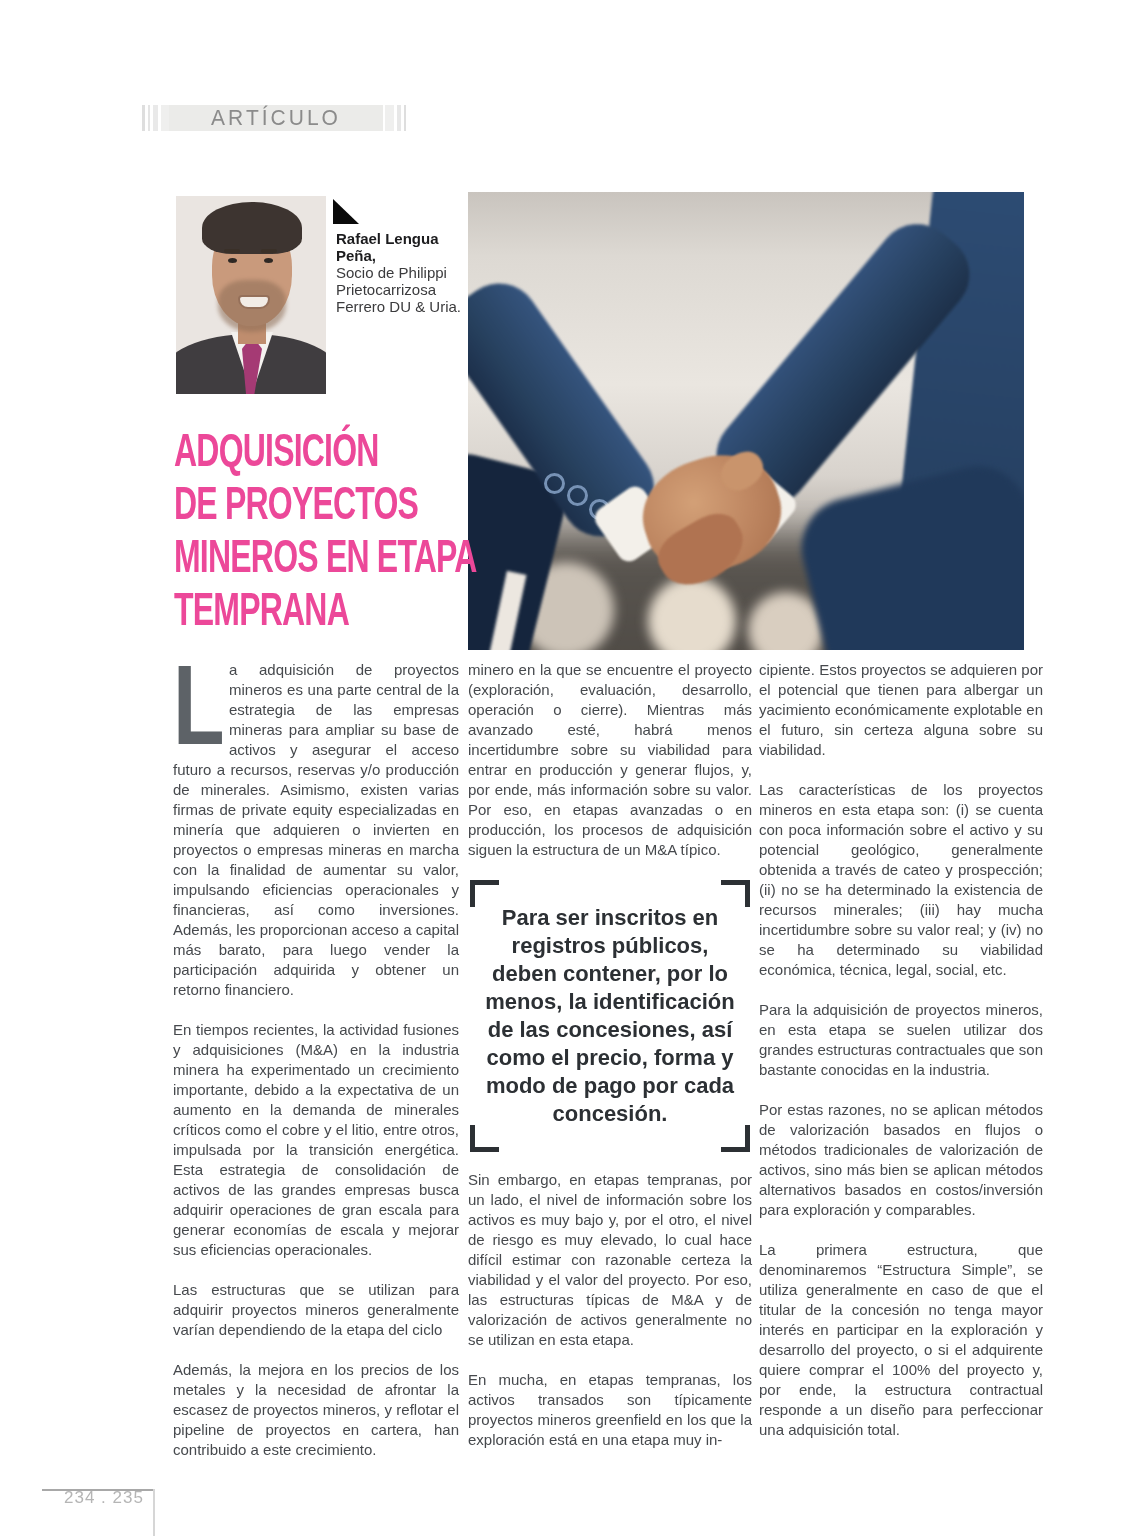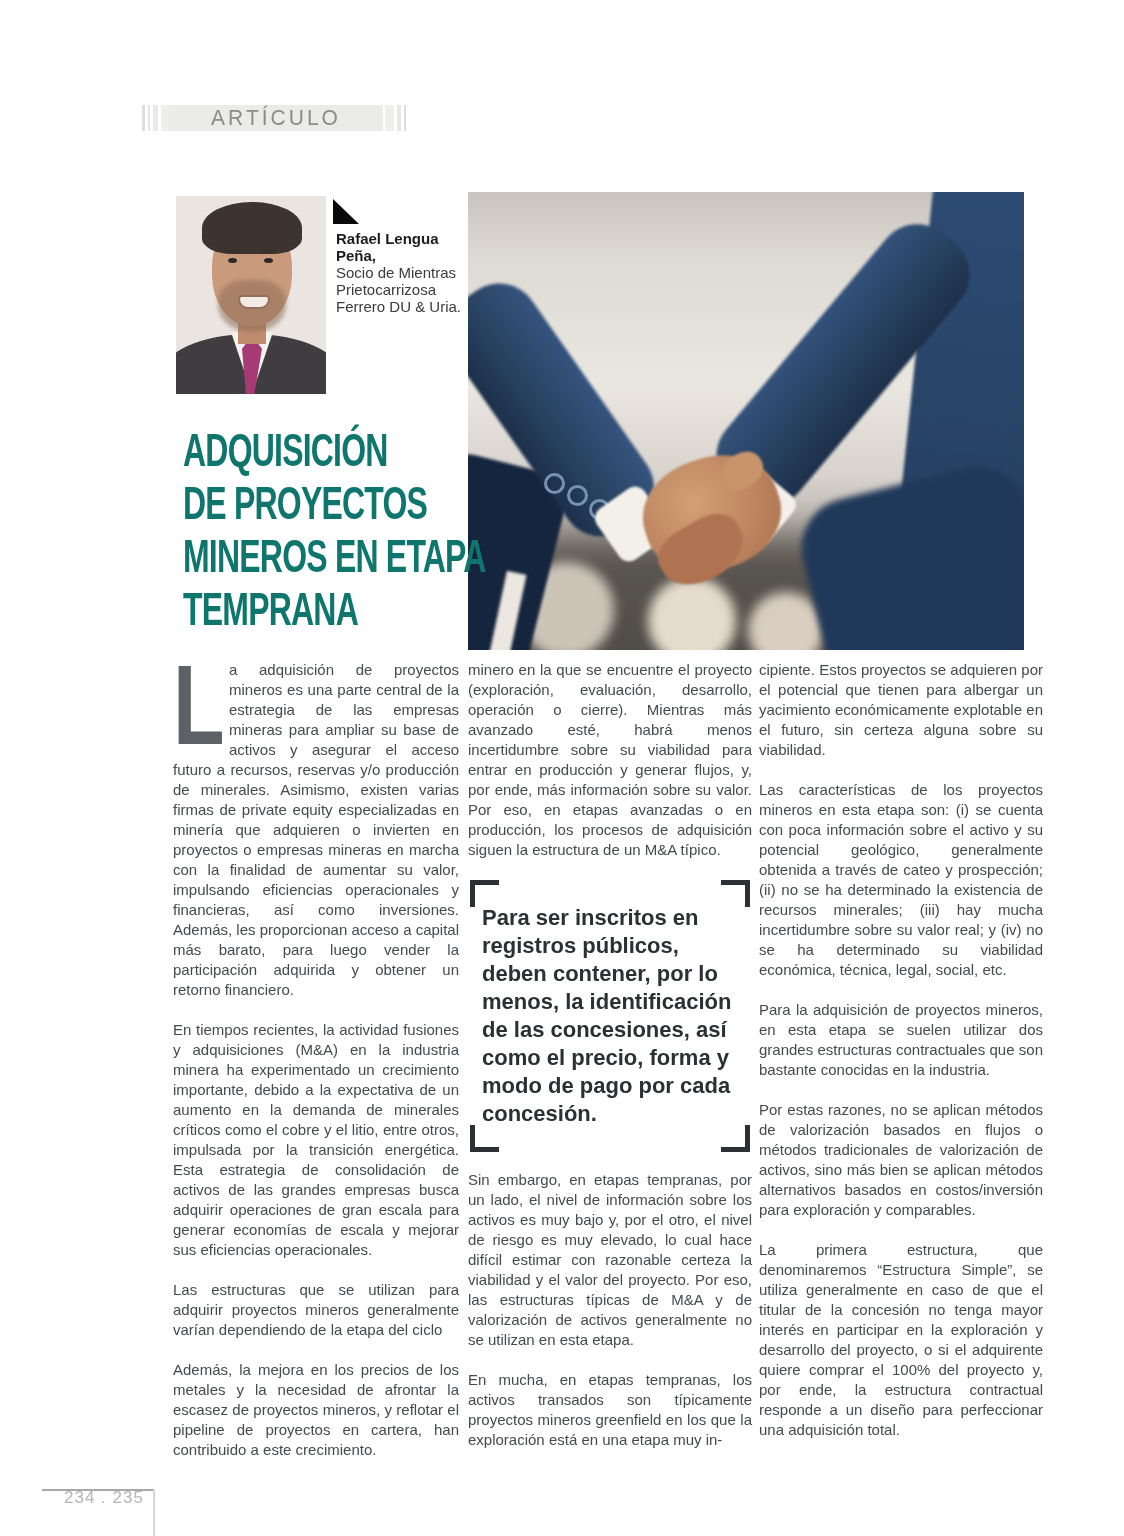--- a/index.html
+++ b/index.html
@@ -63,34 +63,34 @@
   .hand{border-radius:46%;filter:blur(1px);}
   .hand.main{left:175px;top:266px;width:138px;height:112px;transform:rotate(-18deg);
     background:radial-gradient(circle at 40% 35%,#d3a077 0%,#bd8560 55%,#a86f4c 100%);}
   .hand.fingers{left:190px;top:330px;width:88px;height:58px;transform:rotate(-30deg);
     background:#b07351;border-radius:40% 40% 55% 55%;}
   .hand.thumb{left:252px;top:262px;width:44px;height:34px;transform:rotate(-35deg);background:#c9946c;}
   .btn-ring{width:15px;height:15px;border:3px solid #7792b5;border-radius:50%;background:#1e3永;}
   .btn-ring{background:transparent;}
   .b1{left:76px;top:281px;} .b2{left:99px;top:293px;} .b3{left:121px;top:307px;}
   
-  .headline{position:absolute;left:147px;top:424px;width:300px;color:#0f766e;font-weight:700;}
+  .headline{position:absolute;left:138px;top:424px;width:300px;color:#ec4899;font-weight:700;}
   .headline .hl{font-size:41px;line-height:53px;letter-spacing:-1px;transform:scale(.78,1.12);transform-origin:left center;white-space:nowrap;}
   
   .col{position:absolute;top:660px;font-size:15px;line-height:20px;color:#46494d;text-align:justify;}
   .col p{margin:0 0 20px 0;}
   .col1{left:137px;width:286px;}
   .col2{left:432px;width:284px;}
   .col3{left:723px;width:284px;}
   .dropcap{
     float:left;width:50px;height:82px;font-size:114px;line-height:82px;font-weight:700;color:#5d6267;
     transform:scaleX(.74);transform-origin:left top;margin:4px 6px 0 0;
   }
   
-  .quote{position:relative;margin:14px 2px 18px 2px;padding:24px 12px;text-align:left;
+  .quote{position:relative;margin:14px 2px 18px 2px;padding:24px 12px;text-align:center;
     font-weight:700;font-size:22px;line-height:28px;color:#2c3034;}
   .corner{position:absolute;width:24px;height:22px;}
   .corner.tl{left:0;top:0;border-left:5px solid #2c3034;border-top:5px solid #2c3034;}
   .corner.tr{right:0;top:0;border-right:5px solid #2c3034;border-top:5px solid #2c3034;}
   .corner.bl{left:0;bottom:0;border-left:5px solid #2c3034;border-bottom:5px solid #2c3034;}
   .corner.br{right:0;bottom:0;border-right:5px solid #2c3034;border-bottom:5px solid #2c3034;}
   
   .folio{position:absolute;left:28px;top:1488px;color:#b5b5b5;font-size:17px;letter-spacing:1px;}
   .folio-rule{position:absolute;left:6px;top:1489px;width:112px;height:2px;background:#a8a8a8;}
   .folio-vrule{position:absolute;left:117px;top:1489px;width:2px;height:47px;background:#d6d6d6;}
@@ -126,21 +126,21 @@
     <div class="p-brow l"></div>
     <div class="p-brow r"></div>
     <div class="p-eye l"></div>
     <div class="p-eye r"></div>
     <div class="p-mouth"></div>
   </div>
   <div class="marker"></div>
   <div class="author-info">
     <div class="author-name">Rafael Lengua</div>
     <div class="author-name">Peña,</div>
-    <div>Socio de Mientras</div>
+    <div>Socio de Philippi</div>
     <div>Prietocarrizosa</div>
     <div>Ferrero DU &amp; Uria.</div>
   </div>
 
   <div class="photo">
     <div class="bokeh-band"></div>
     <div class="bokeh" style="left:50px;top:370px;width:96px;height:96px;background:#cdc4b8;"></div>
     <div class="bokeh" style="left:180px;top:385px;width:88px;height:88px;background:#e6dccd;"></div>
     <div class="bokeh" style="left:280px;top:400px;width:76px;height:76px;background:#d9cec0;"></div>
     <div class="bokeh" style="left:360px;top:378px;width:84px;height:84px;background:#efe5d6;"></div>

